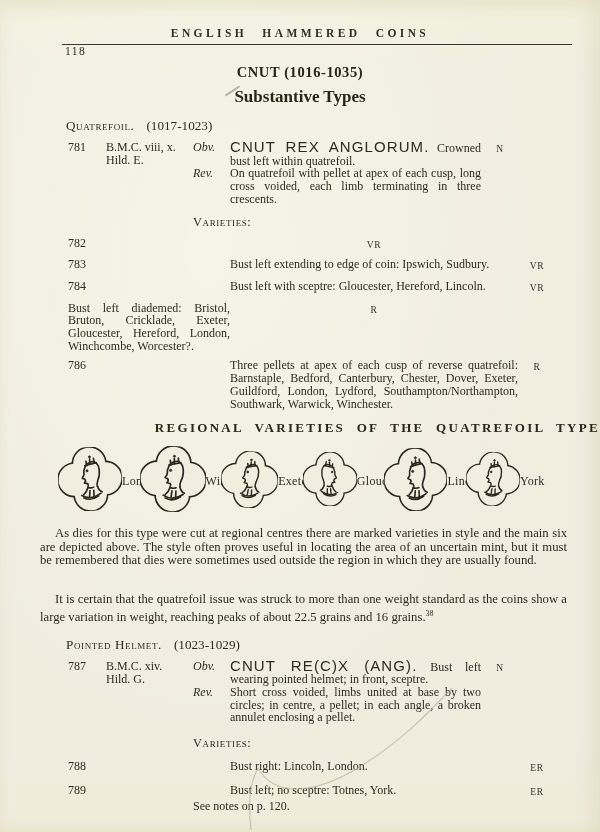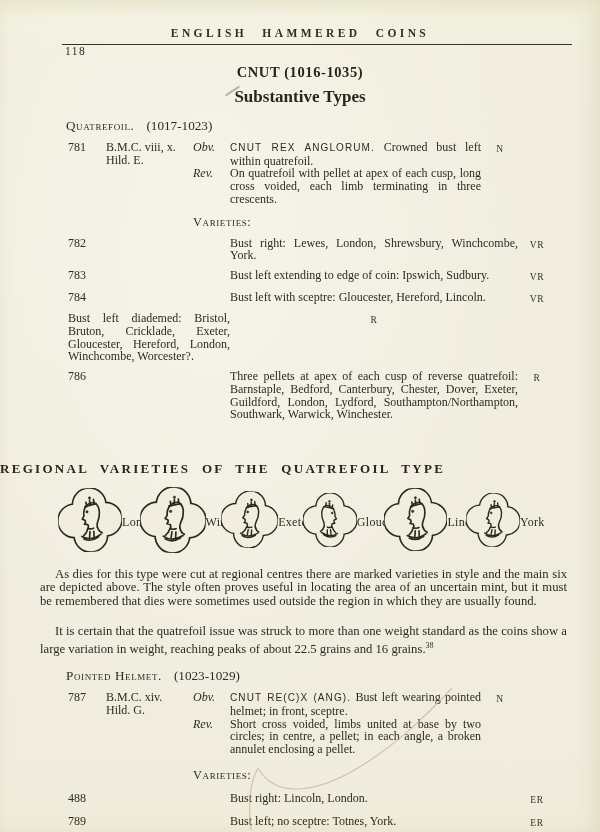--- a/index.html
+++ b/index.html
@@ -25,28 +25,28 @@
   .sc { font-variant:small-caps; letter-spacing:.6px; }
   .section-dates { margin-left:12px; }
 
   
   .entry { display:grid; grid-template-columns:38px 87px 288px 38px; margin:7px 0 0 68px; font-size:12px; line-height:12.7px; }
   .entry .num {}
   .entry .ref div { line-height:13px; }
   .ovrow { display:grid; grid-template-columns:37px 251px; }
   .ovlabel { font-style:italic; }
   .desc { text-align:justify; }
-  .legend { font-family:"Liberation Sans", sans-serif; font-size:10px; letter-spacing:1.1px; }
+  .legend { font-family:"Liberation Sans", sans-serif; font-size:15px; letter-spacing:1.1px; }
   .rarity { text-align:center; font-size:9.5px; letter-spacing:.6px; padding-top:2px; color:#37322a; }
 
   .varieties-label { margin:9px 0 0 193px; font-size:12.4px; }
   .entry.variety { grid-template-columns:162px 288px 38px; }
   .note-line { margin:1px 0 0 193px; font-size:12px; }
 
-  .regional-heading { margin-top:40px; text-align:left; font-size:13px; font-weight:bold; letter-spacing:2.3px; word-spacing:6px; color:#2a2519; }
+  .regional-heading { margin-top:10px; text-align:right; font-size:13px; font-weight:bold; letter-spacing:2.3px; word-spacing:6px; color:#2a2519; }
 
   .coins-row { margin:13px 56px 0 58px; display:flex; justify-content:space-between; }
   .coin { width:78px; display:flex; align-items:center; }
   .coin .fig { height:60px; display:flex; align-items:center; justify-content:center; }
   .coin .lbl { margin-top:5px; font-size:12px; letter-spacing:.3px; }
   .coin svg { stroke:#2c281f; }
 
   .para { margin:13px 33px 0 40px; font-size:12.7px; line-height:13.4px; text-align:justify; text-indent:15px; }
   .para sup { font-size:8px; }
 
@@ -127,21 +127,20 @@
         <span class="desc">On quatrefoil with pellet at apex of each cusp, long cross voided, each limb terminating in three crescents.</span>
       </div>
     </span>
     <span class="rarity">N</span>
   </div>
 
   <div class="varieties-label sc">Varieties:</div>
 
   <div class="entry variety">
     <span class="num">782</span>
-    <span class="desc">Bust right: Lewes, London, Shrewsbury, Winchcombe, York.</span>
     <span class="rarity">VR</span>
   </div>
   <div class="entry variety">
     <span class="num">783</span>
     <span class="desc">Bust left extending to edge of coin: Ipswich, Sudbury.</span>
     <span class="rarity">VR</span>
   </div>
   <div class="entry variety">
     <span class="num">784</span>
     <span class="desc">Bust left with sceptre: Gloucester, Hereford, Lincoln.</span>
@@ -204,21 +203,21 @@
       <span class="fig">
           <svg width="54" height="54" viewBox="0 0 100 100" style="transform:rotate(3deg)">
             <use href="#coinart"></use>
           </svg>
         </span>
       <span class="lbl">York</span>
     </div>
   </div>
 
   <p class="para" style="margin-top:18px">As dies for this type were cut at regional centres there are marked varieties in style and the main six are depicted above. The style often proves useful in locating the area of an uncertain mint, but it must be remembered that dies were sometimes used outside the region in which they are usually found.</p>
-  <p class="para" style="margin-top:17px"><span>It is certain that the quatrefoil issue was struck to more than one weight standard as the coins show a large variation in weight, reaching peaks of about 22.5 grains and 16 grains.</span><sup>38</sup></p>
+  <p class="para" style="margin-top:26px"><span>It is certain that the quatrefoil issue was struck to more than one weight standard as the coins show a large variation in weight, reaching peaks of about 22.5 grains and 16 grains.</span><sup>38</sup></p>
 
   <div class="section-head helmet-head">
     <span class="sc">Pointed Helmet.</span><span class="section-dates">(1023-1029)</span>
   </div>
 
   <div class="entry">
     <span class="num">787</span>
     <span class="ref">
       <div>B.M.C. xiv.</div>
       <div>Hild. G.</div>
@@ -232,21 +231,21 @@
         <span class="ovlabel">Rev.</span>
         <span class="desc">Short cross voided, limbs united at base by two circles; in centre, a pellet; in each angle, a broken annulet enclosing a pellet.</span>
       </div>
     </span>
     <span class="rarity">N</span>
   </div>
 
   <div class="varieties-label sc" style="margin-top:12px">Varieties:</div>
 
   <div class="entry variety" style="margin-top:9px">
-    <span class="num">488</span>
+    <span class="num">788</span>
     <span class="desc">Bust right: Lincoln, London.</span>
     <span class="rarity">ER</span>
   </div>
   <div class="entry variety" style="margin-top:9px">
     <span class="num">789</span>
     <span class="desc">Bust left; no sceptre: Totnes, York.</span>
     <span class="rarity">ER</span>
   </div>
   <div class="note-line">See notes on p. 120.</div>
 

